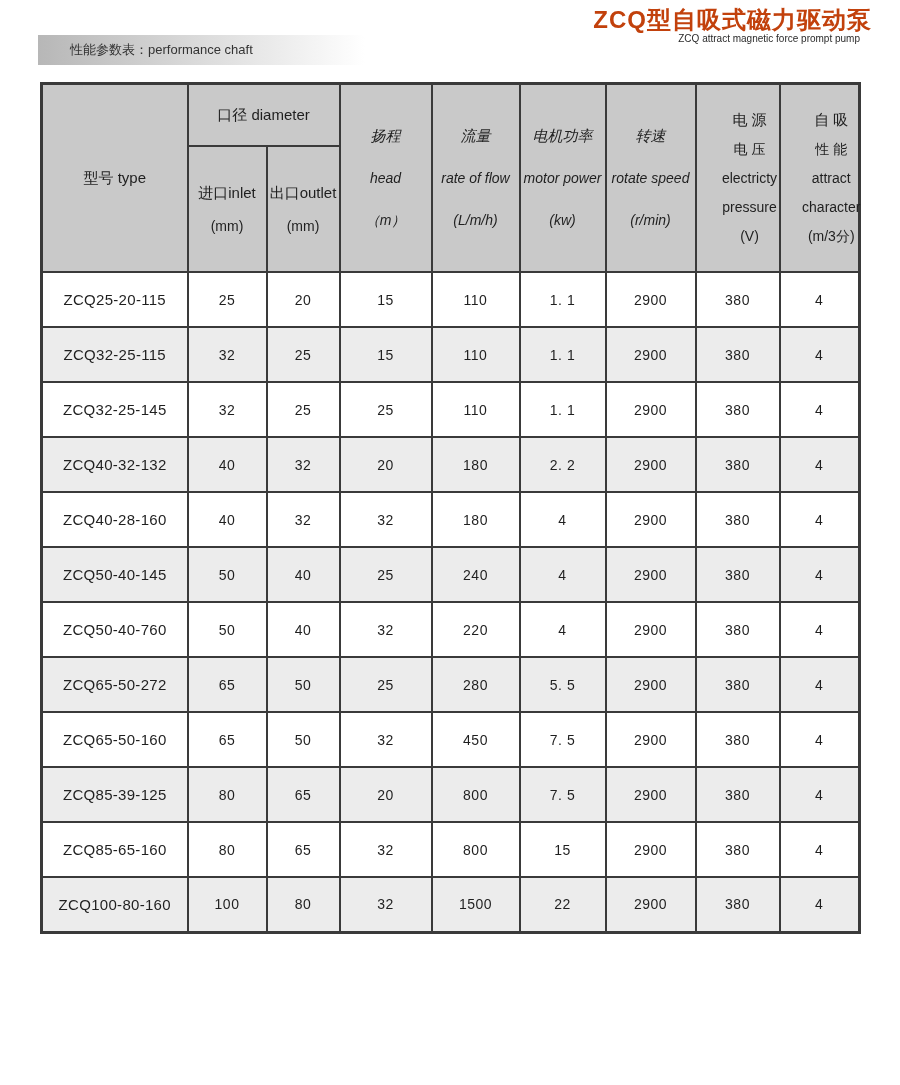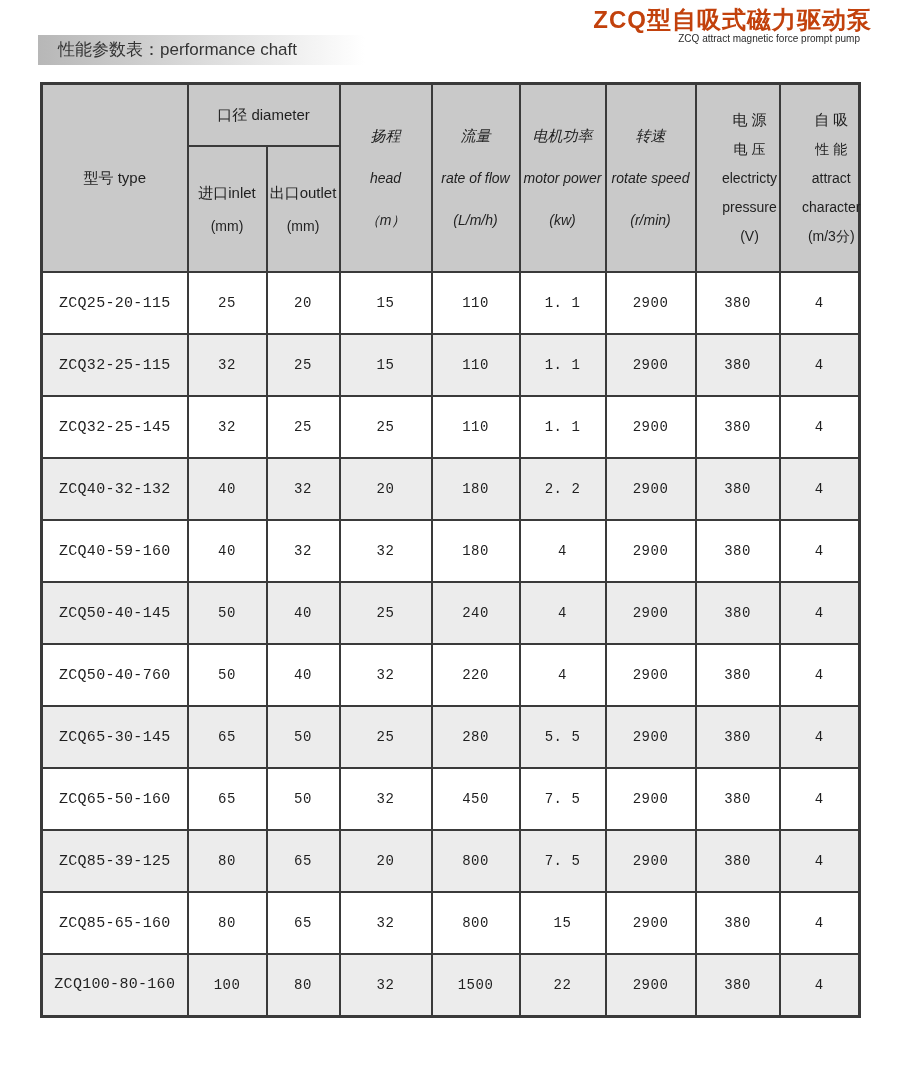--- a/index.html
+++ b/index.html
@@ -19,41 +19,41 @@
   }
   .title-en{
     position:absolute;top:33px;right:40px;
     font-size:10px;color:#2b2b2b;
   }
   
   .section-bar{
     position:absolute;top:35px;left:38px;
     width:327px;height:30px;line-height:30px;
     background:linear-gradient(to right,var(--bar-start,#b7b7b7),#ffffff);
-    font-size:17px;color:#333;
-    padding-left:20px;box-sizing:border-box;
+    font-size:13px;color:#333;
+    padding-left:32px;box-sizing:border-box;
     white-space:nowrap;
   }
   
   table.spec{
     position:absolute;top:82px;left:40px;
     width:818px;
     border-collapse:collapse;table-layout:fixed;
     border:3px solid var(--border,#3a3a3a);
   }
   table.spec th,table.spec td{
     border:2px solid var(--border,#3a3a3a);
     text-align:center;vertical-align:middle;
     padding:0;font-weight:normal;
     font-size:14px;color:#1f1f1f;
   }
   table.spec thead th{background:var(--header-bg,#c9c9c9);}
   tr.hdr-top th{height:60px;}
   tr.hdr-sub th{height:124px;}
-  tbody tr{height:62px;font-family:Liberation Mono, monospace;}
+  tbody tr{height:55px;}
   tbody tr.alt td{background:var(--row-alt,#ececec);}
   tbody td{background:#fff;font-size:14px;letter-spacing:.5px;}
   tbody td.model{font-size:15px;letter-spacing:.3px;}
   .hwrap{
     display:flex;flex-direction:column;
     justify-content:center;align-items:center;
     width:100%;
   }
   .h-full{height:184px;}
   .h-sub{height:122px;}
@@ -196,21 +196,21 @@
         <td>40</td>
         <td>32</td>
         <td>20</td>
         <td>180</td>
         <td>2. 2</td>
         <td>2900</td>
         <td>380</td>
         <td>4</td>
       </tr>
       <tr>
-        <td class="model">ZCQ40-59-160</td>
+        <td class="model">ZCQ40-28-160</td>
         <td>40</td>
         <td>32</td>
         <td>32</td>
         <td>180</td>
         <td>4</td>
         <td>2900</td>
         <td>380</td>
         <td>4</td>
       </tr>
       <tr class="alt">
@@ -229,21 +229,21 @@
         <td>50</td>
         <td>40</td>
         <td>32</td>
         <td>220</td>
         <td>4</td>
         <td>2900</td>
         <td>380</td>
         <td>4</td>
       </tr>
       <tr class="alt">
-        <td class="model">ZCQ65-30-145</td>
+        <td class="model">ZCQ65-50-272</td>
         <td>65</td>
         <td>50</td>
         <td>25</td>
         <td>280</td>
         <td>5. 5</td>
         <td>2900</td>
         <td>380</td>
         <td>4</td>
       </tr>
       <tr>

